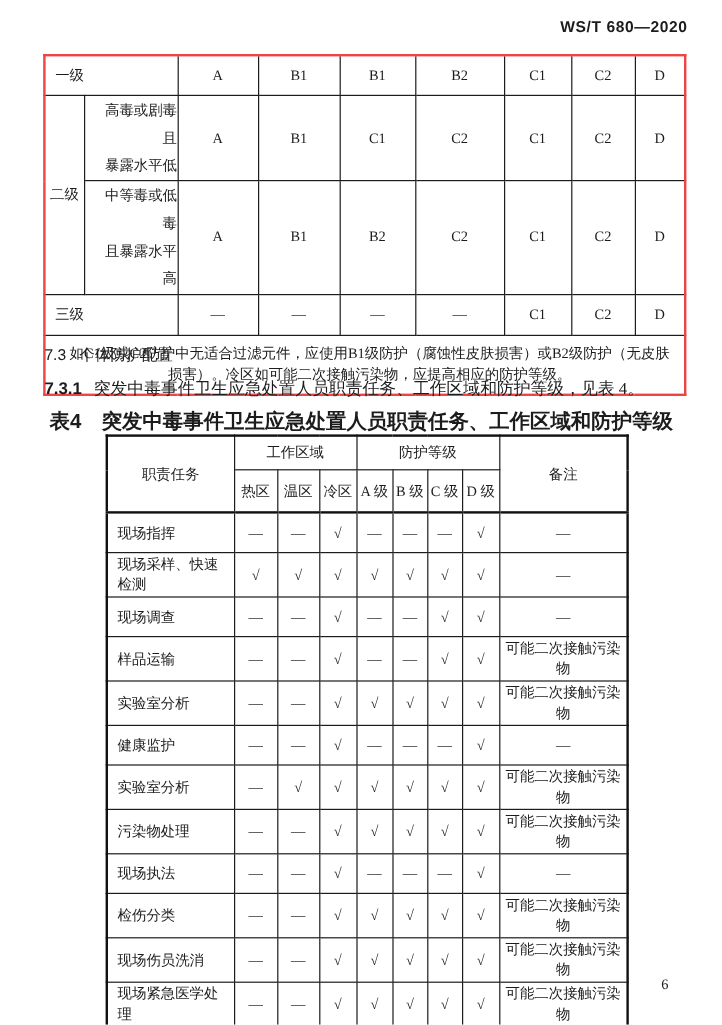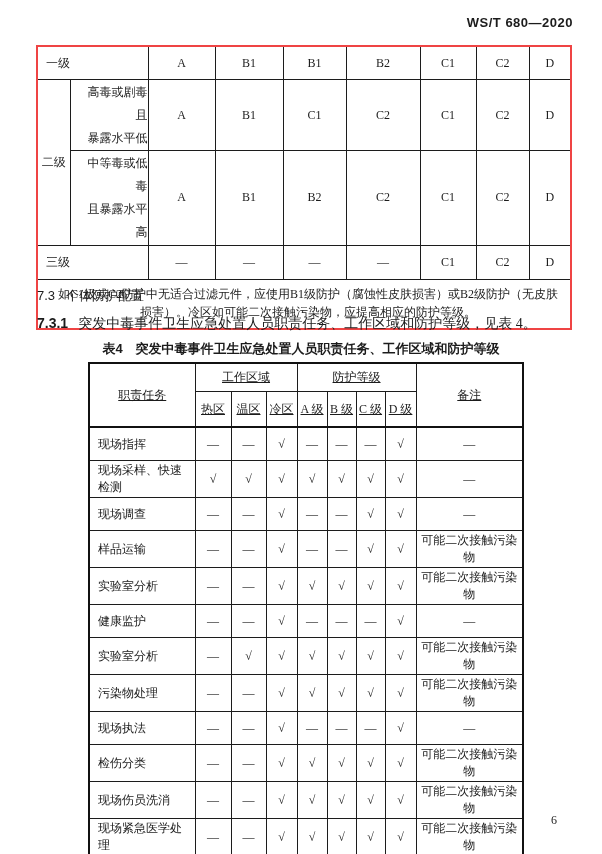--- a/index.html
+++ b/index.html
@@ -28,25 +28,25 @@
 
   
   .sec-heading{position:absolute;left:37px;top:287px;font-size:13px;
         font-family:"Liberation Sans","DejaVu Sans",sans-serif;font-weight:normal;}
   .sec-heading .num{margin-right:11px;}
   .sec-para{position:absolute;left:37px;top:315px;font-size:14px;}
   .sec-para .num{font-family:"Liberation Sans","DejaVu Sans",sans-serif;
         font-weight:bold;margin-right:10px;}
   .t4-caption{position:absolute;left:0;top:340px;width:602px;text-align:center;
         font-family:"Liberation Sans","DejaVu Sans",sans-serif;
-        font-weight:bold;font-size:13px;}
+        font-weight:bold;font-size:17px;}
 
   
   .t4{position:absolute;left:88px;top:362px;width:434px;border:2px solid #111;}
-  .t4 thead td{font-weight:normal;text-decoration:underline;}
+  .t4 thead td{font-weight:normal;}
   .t4 .hr1 td{height:25px;}
   .t4 .hr2 td{height:32px;margin-left:33px;}
   .t4 tbody td{height:30px;}
   .t4 tbody tr:first-child td{border-top:2px solid #111;}
   .t4 .duty{text-align:left;padding-left:8px;}
 
   .page-num{position:absolute;left:551px;top:813px;font-size:12px;}
 </style>
 </head>
 <body>

